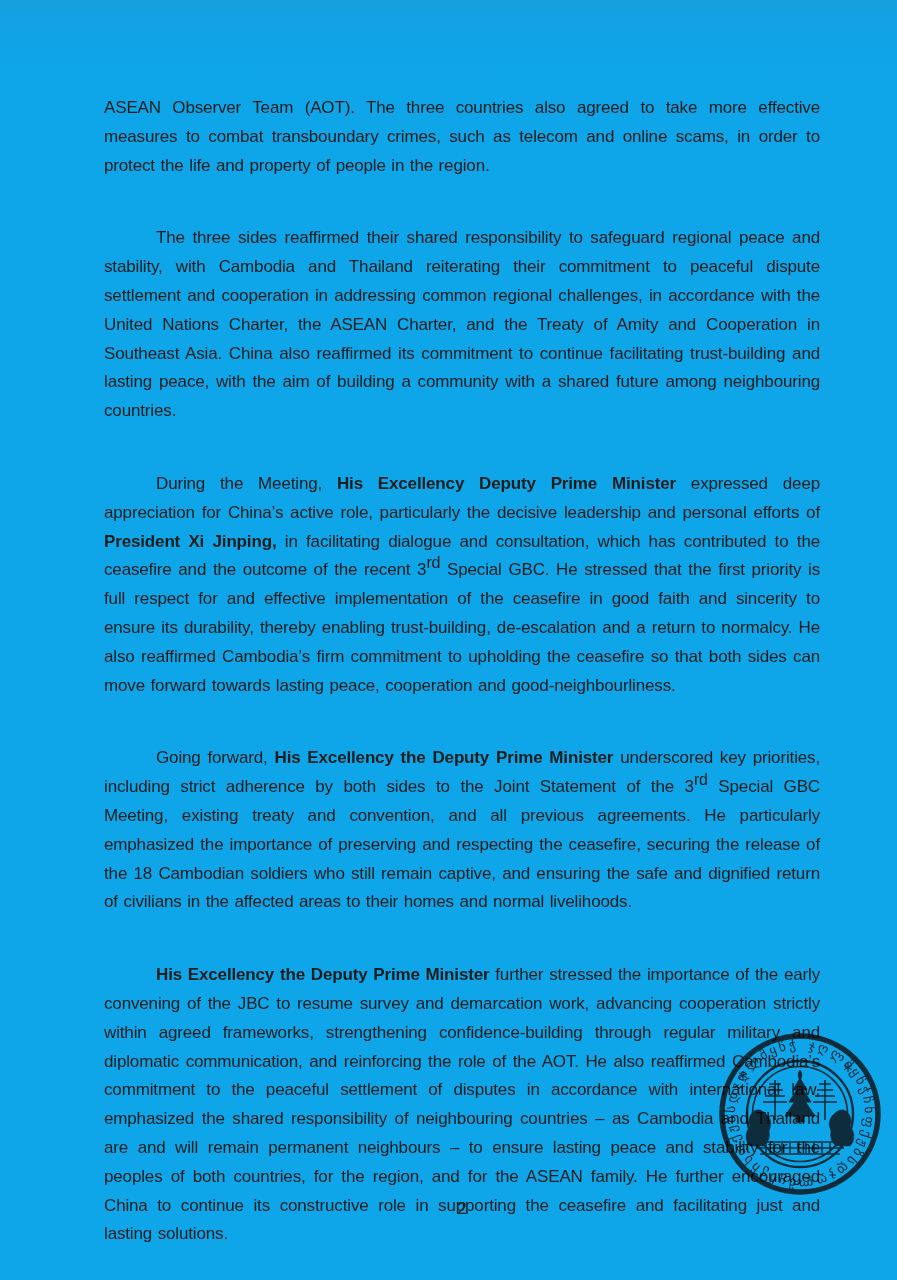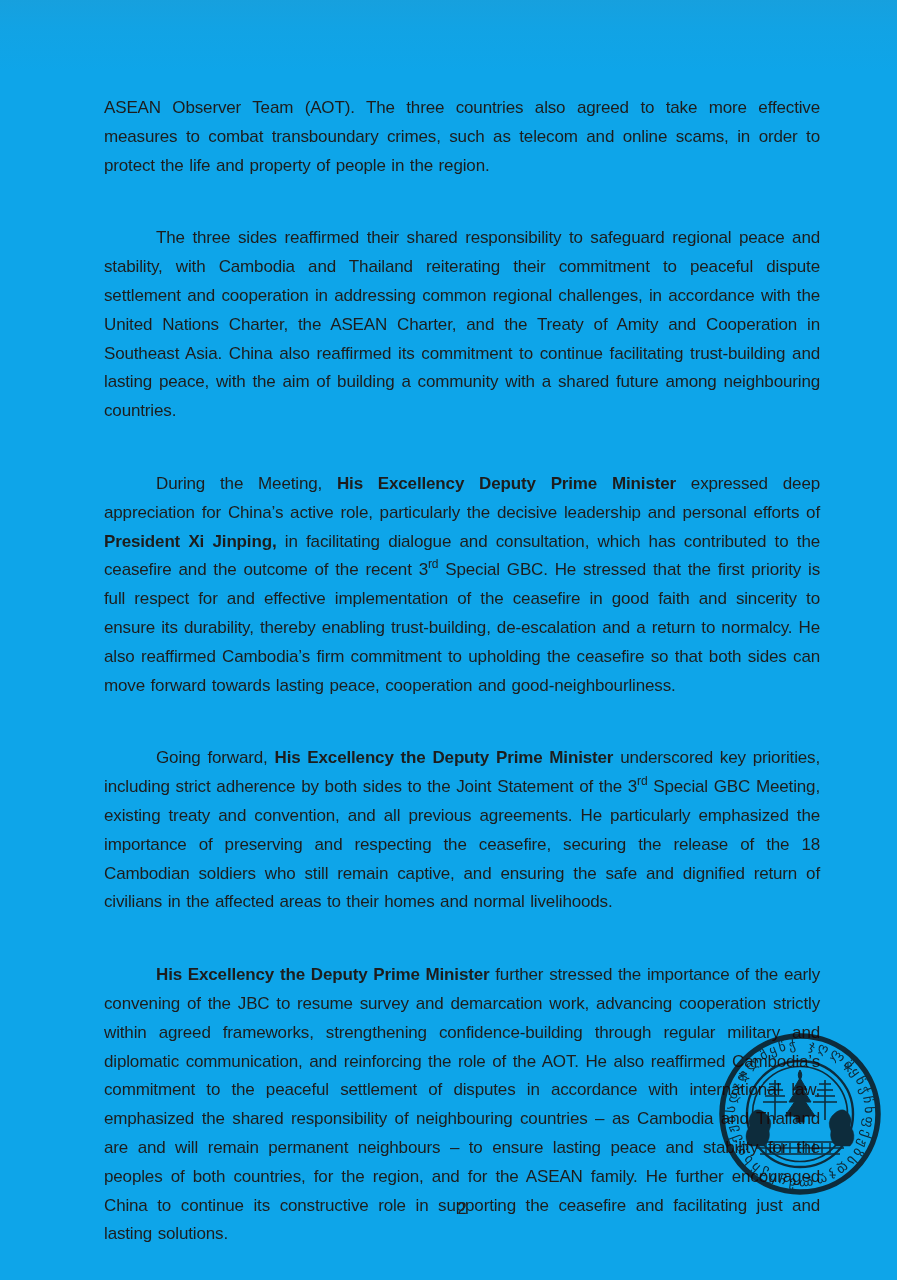--- a/index.html
+++ b/index.html
@@ -22,21 +22,21 @@
   p.para {
     margin:0 0 3px 0;
     font-size:17px;
     line-height:28.8px;
     text-align:justify;
     letter-spacing:-0.15px;
     word-spacing:1px;
   }
   p.para.indent { text-indent:52px;margin-top:44px; }
   p.para b { font-weight:bold; }
-  p.para sup { font-size:12px; line-height:0; vertical-align:super; }
+  p.para sup { font-size:16px; line-height:0; vertical-align:super; }
   .page-number {
     position:absolute; top:1199px; left:104px; width:716px;
     text-align:center; font-size:16.5px; color:#222;
   }
   .seal {
     position:absolute; left:716px; top:1030px;
     width:168px; height:168px;
     mix-blend-mode:multiply;
     opacity:0.92;
     pointer-events:none;

